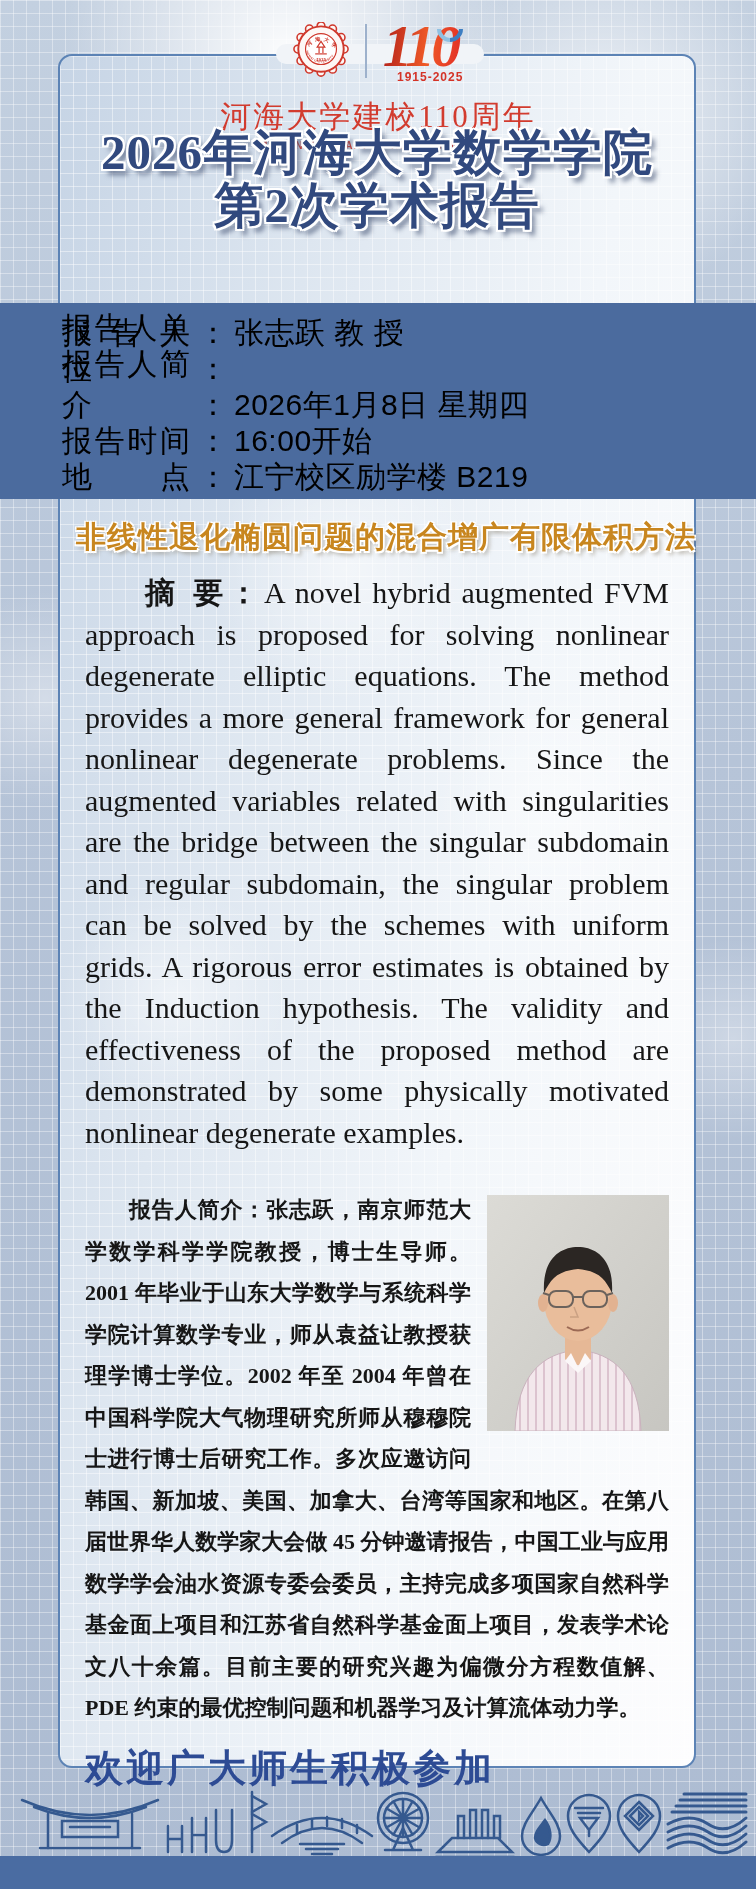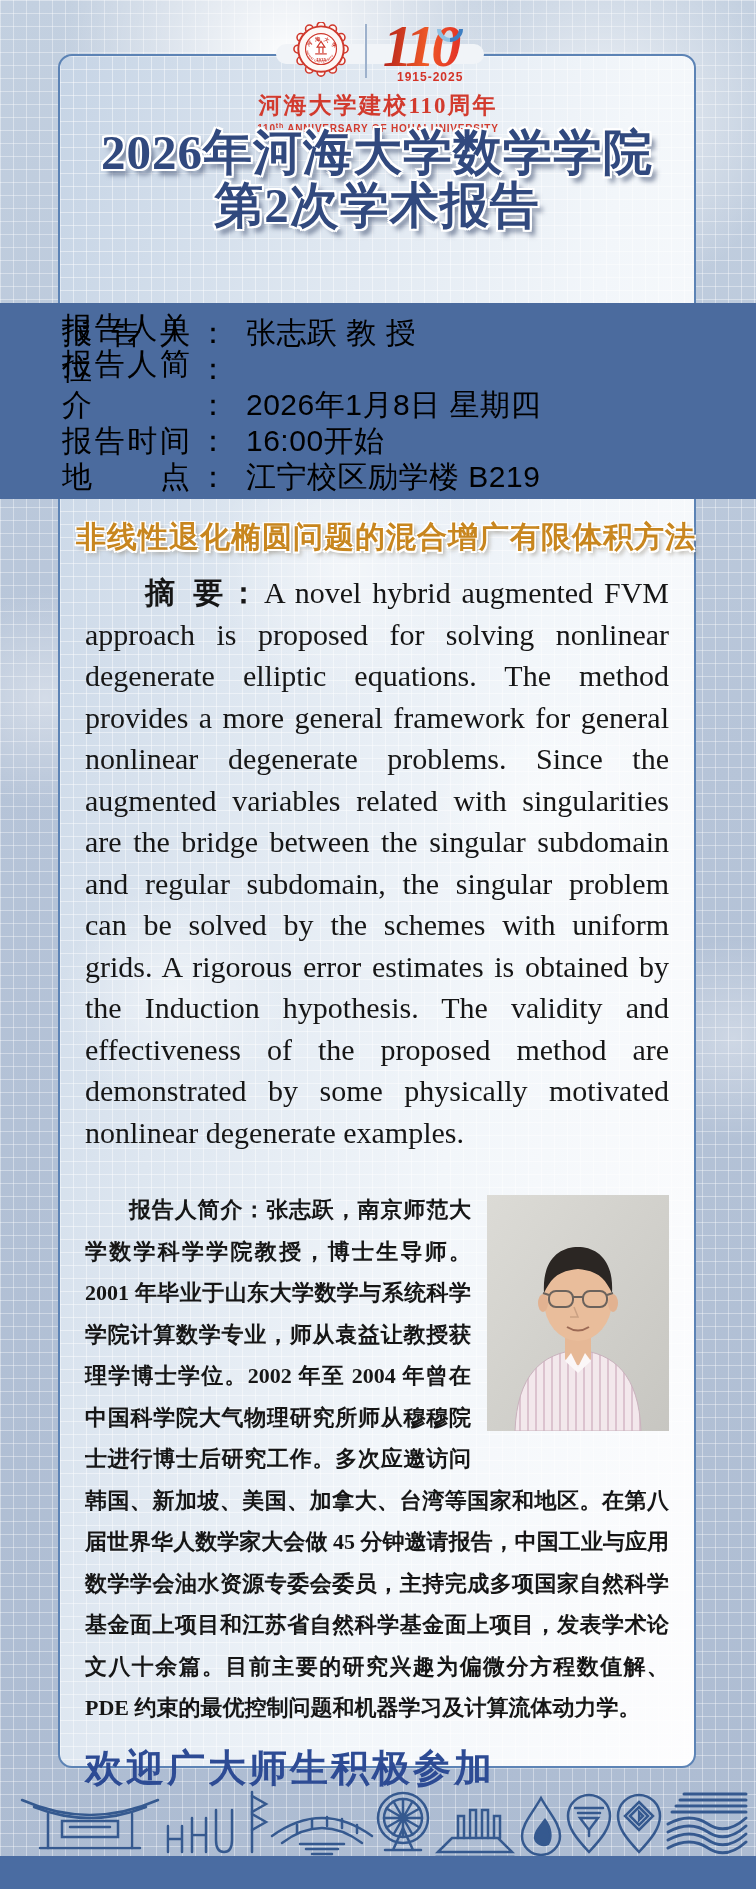--- a/index.html
+++ b/index.html
@@ -42,41 +42,41 @@
     font-family:"Liberation Serif", serif; font-style:italic; font-weight:800;
     font-size:60px; line-height:56px; letter-spacing:-4px; color:#e03a24;
     background:linear-gradient(95deg,#b7251b 5%,#ef5a28 55%,#e33126 95%);
     -webkit-background-clip:text; background-clip:text; -webkit-text-fill-color:transparent;
     padding-right:6px;
   }
   .swirl{ position:absolute; right:0px; top:-2px; width:26px; height:26px; border-radius:50%;
           border:4px solid transparent; border-top-color:#3d7ec2; border-right-color:#8fc0e2;
           transform:rotate(135deg); }
   .logo110 .years{ display:block; font-size:12px; font-weight:bold; color:#d43327; letter-spacing:1px; margin-top:-4px; }
-  .caption-cn{ margin-top:0; font-size:23px; font-weight:bold; color:#d23b2e; font-family:"Liberation Serif", serif; letter-spacing:2px; }
+  .caption-cn{ margin-top:6px; font-size:31px; font-weight:normal; color:#d23b2e; font-family:"Liberation Serif", serif; letter-spacing:2px; }
   .caption-en{ margin-top:1px; font-size:10px; font-weight:bold; color:#d23b2e; letter-spacing:0.8px; }
   .caption-en sup{ font-size:7px; }
 
   
   .main-title{
     position:absolute; left:58px; top:126px; width:638px; text-align:center;
     font-family:Liberation Serif, serif; font-weight:700; color:#31497e;
     font-size:49px; line-height:53px; letter-spacing:1px;
     text-shadow:
       -2px -2px 0 #fff, 2px -2px 0 #fff, -2px 2px 0 #fff, 2px 2px 0 #fff,
       0 -2px 0 #fff, 0 2px 0 #fff, -2px 0 0 #fff, 2px 0 0 #fff,
       5px 6px 5px rgba(80,95,125,0.75);
   }
 
   
   .info-bar{ position:absolute; left:0; top:303px; width:756px; height:196px; background:#4b6b9e; padding:15px 0 0 62px; }
   .info-row{ display:flex; align-items:flex-end; height:36px; color:#000000; font-size:30px; }
   .info-label{ display:inline-block; width:128px; text-align:justify; text-align-last:justify; }
   .info-colon{ margin:0 6px 0 8px; }
-  .info-value{ letter-spacing:0.5px;margin-left:12px; }
+  .info-value{ letter-spacing:0.5px; }
 
   
   .talk-title{
     position:absolute; left:58px; top:517px; width:638px; text-align:right;
     font-size:30px; font-weight:bold; color:#c8861f; letter-spacing:1px;
     text-shadow:
       -1.5px -1.5px 0 #fff, 1.5px -1.5px 0 #fff, -1.5px 1.5px 0 #fff, 1.5px 1.5px 0 #fff,
       3px 4px 4px rgba(120,110,90,0.55);
   }
 

